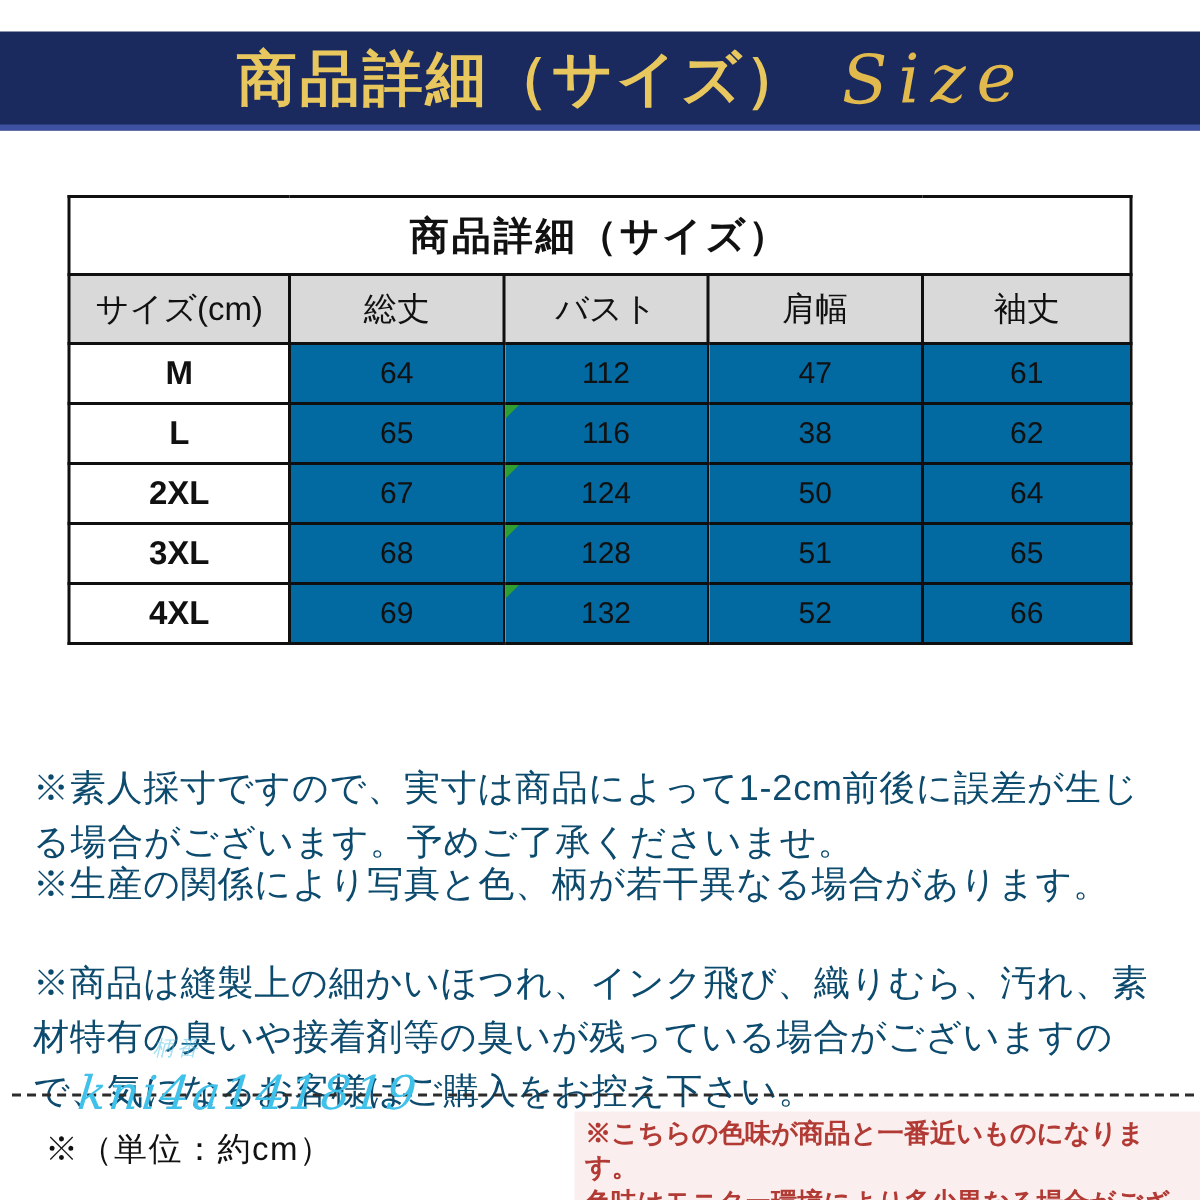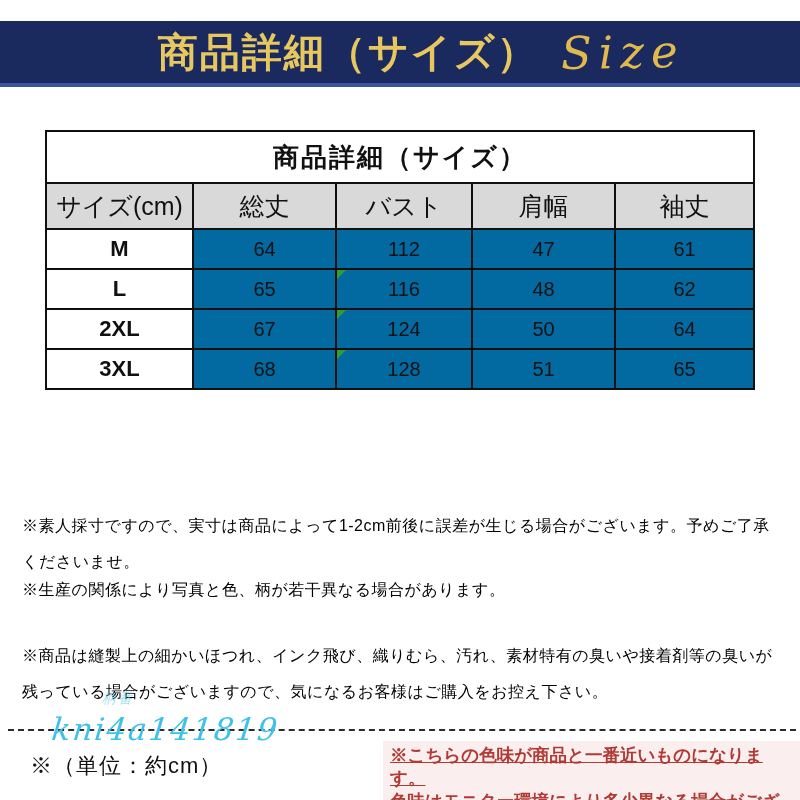--- a/index.html
+++ b/index.html
@@ -36,34 +36,34 @@
   }
   .size-table th, .size-table td {
     border: 2px solid #101010; text-align: center; vertical-align: middle; padding: 0;
   }
   .size-table .title-row th {
     height: 52px; background: #ffffff;
     font-family: "Liberation Serif", serif; font-weight: bold; font-size: 26px;
     letter-spacing: 2px;
   }
   .size-table .head-row th {
-    height: 46px; background: #d9d9d9; font-weight: normal; font-size: 25px;
+    height: 46px; background: #d9d9d9; font-weight: normal; font-size: 22px;
   }
   .size-table tbody tr { height: 40px; }
   .size-table tbody th { font-size: 22px; font-weight: bold; background: #fff; }
   .size-table tbody td { font-size: 20px; font-weight: normal; background: #0369a1; position: relative; }
   .size-table tbody td.marker::before {
     content: ""; position: absolute; top: 0; left: 0; width: 0; height: 0;
     border-top: 9px solid #2f9e33; border-right: 9px solid transparent;
   }
 
   
   .note {
     position: absolute; left: 22px; width: 762px;
-    font-size: 16px; line-height: 36px; color: #000000;
+    font-size: 24px; line-height: 36px; color: #0c4a6e;
     letter-spacing: 0.5px;
   }
   .note1 { top: 508px; }
   .note2 { top: 572px; font-family: Liberation Serif, serif; }
   .note3 { top: 638px; }
 
   .unit-note {
     position: absolute; left: 30px; top: 751px;
     font-size: 22px; color: #111; letter-spacing: 1px;
   }
@@ -85,21 +85,21 @@
     font-family: "DejaVu Serif", serif; font-style: italic;
     font-size: 31px; color: #3fc1ea; letter-spacing: 2px;
     transform: skewX(-6deg);
   }
 
   
   .color-notice {
     position: absolute; left: 383px; top: 741px; width: 417px; height: 59px;
     background: #fbeeee; color: #b23a34;
     font-size: 17.5px; line-height: 23px; padding: 3px 18px 0 7px;
-    font-weight: bold; letter-spacing: 0; text-decoration: underline;
+    font-weight: bold; letter-spacing: 0;
   }
 </style>
 </head>
 <body>
 
 <div class="banner">
   <span class="banner-title">商品詳細（サイズ）</span>
   <span class="banner-size">Size</span>
 </div>
 
@@ -128,36 +128,43 @@
         <th>M</th>
         <td>64</td>
         <td>112</td>
         <td>47</td>
         <td>61</td>
       </tr>
       <tr>
         <th>L</th>
         <td>65</td>
         <td class="marker">116</td>
-        <td>48</td>
+        <td>38</td>
         <td>62</td>
       </tr>
       <tr>
         <th>2XL</th>
         <td>67</td>
         <td class="marker">124</td>
         <td>50</td>
         <td>64</td>
       </tr>
       <tr>
         <th>3XL</th>
         <td>68</td>
         <td class="marker">128</td>
         <td>51</td>
         <td>65</td>
+      </tr>
+      <tr>
+        <th>4XL</th>
+        <td>69</td>
+        <td class="marker">132</td>
+        <td>52</td>
+        <td>66</td>
       </tr>
     </tbody>
 </table>
 
 <div class="note note1">※素人採寸ですので、実寸は商品によって1-2cm前後に誤差が生じる場合がございます。予めご了承くださいませ。</div>
 <div class="note note2">※生産の関係により写真と色、柄が若干異なる場合があります。</div>
 <div class="note note3">※商品は縫製上の細かいほつれ、インク飛び、織りむら、汚れ、素材特有の臭いや接着剤等の臭いが残っている場合がございますので、気になるお客様はご購入をお控え下さい。</div>
 
 <div class="divider"></div>
 

